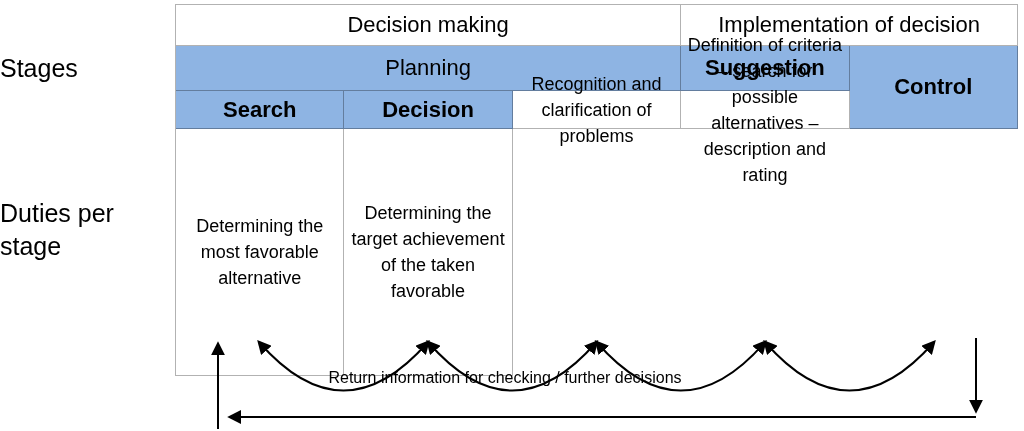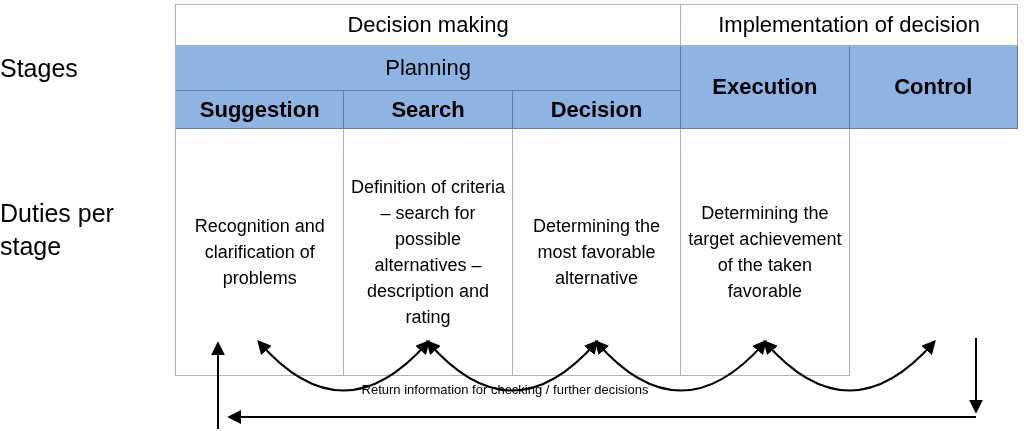--- a/index.html
+++ b/index.html
@@ -61,40 +61,39 @@
     width: 1024px; height: 96px;
     pointer-events: none;
   }
   #arrow-layer path.stroke {
     stroke: #000;
     stroke-width: 2;
     fill: none;
   }
   #feedback-label {
     position: absolute;
-    top: 382px; left: 250px; width: 510px;
+    top: 369px; left: 250px; width: 510px;
     text-align: center;
-    font-size: 13px;
+    font-size: 16px;
     background: transparent;
   }
 </style>
 </head>
 <body>
 
 <div class="side-label" id="stages-label">Stages</div>
 
 <div class="side-label" id="duties-label">Duties per stage</div>
 
 <div class="stage-table">
 
   <div class="cell span3">Decision making</div>
   <div class="cell span45">Implementation of decision</div>
 
   <div class="cell blue span3">Planning</div>
-  <div class="cell blue bold col4rows">Execution</div>
   <div class="cell blue bold col5rows">Control</div>
 
   <div class="cell blue bold">Suggestion</div>
   <div class="cell blue bold">Search</div>
   <div class="cell blue bold">Decision</div>
 
   <div class="cell duty">Recognition and clarification of problems</div>
   <div class="cell duty">Definition of criteria – search for possible alternatives – description and rating</div>
   <div class="cell duty">Determining the most favorable alternative</div>
   <div class="cell duty">Determining the target achievement of the taken favorable</div>

